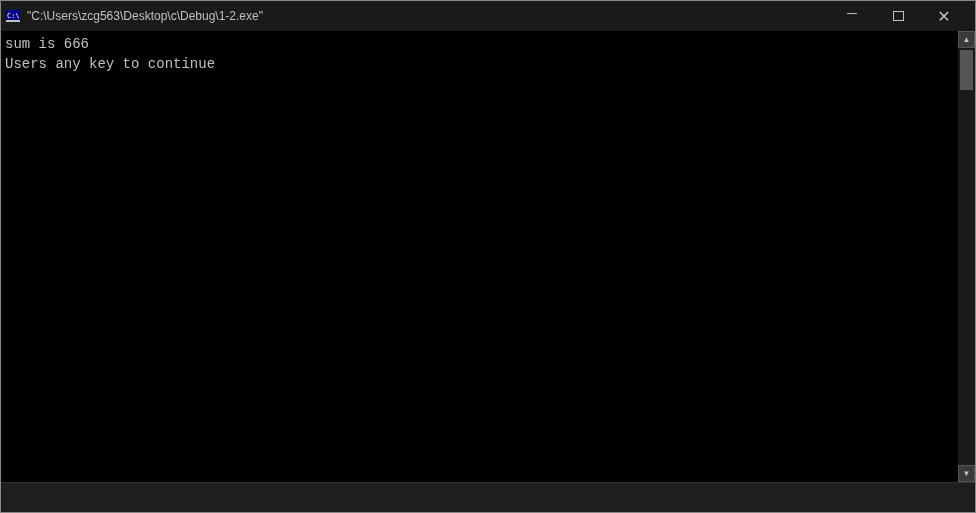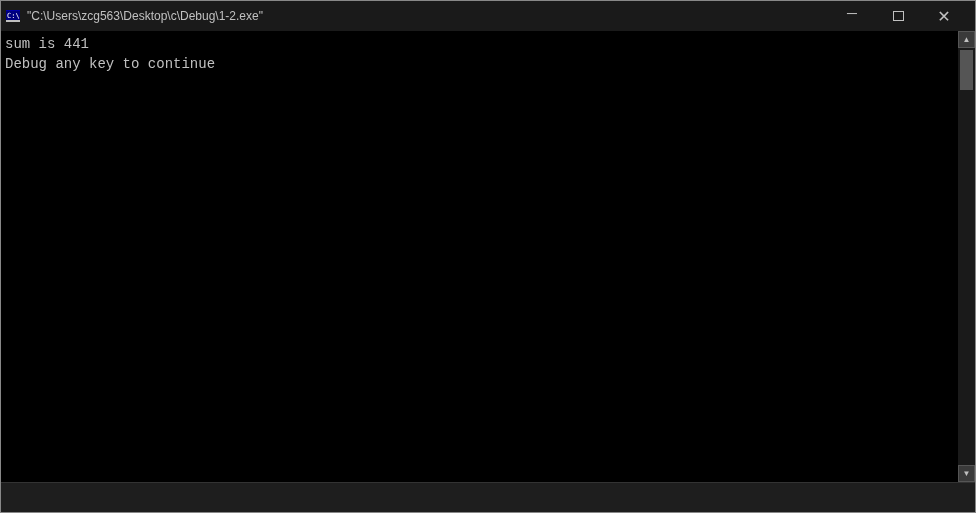--- a/index.html
+++ b/index.html
@@ -165,22 +165,22 @@
       <button class="title-btn">
         <span style="font-size:11px; border: 1.5px solid #c0c0c0; display:inline-block; width:11px; height:10px;"></span>
       </button>
       <button class="title-btn close">
         <span>✕</span>
       </button>
     </div>
   </div>
 
   <div class="console-area">
-    <div class="console-text"><span>sum is 441</span>
-<span>Debug any key to continue</span>
+    <div class="console-text"><span>sum is 666</span>
+<span>Users any key to continue</span>
 </div>
 
     <div class="scrollbar-v">
       <div class="scrollbar-btn">▲</div>
       <div class="scrollbar-thumb"></div>
       <div style="flex:1;"></div>
       <div class="scrollbar-btn">▼</div>
     </div>
   </div>
 

